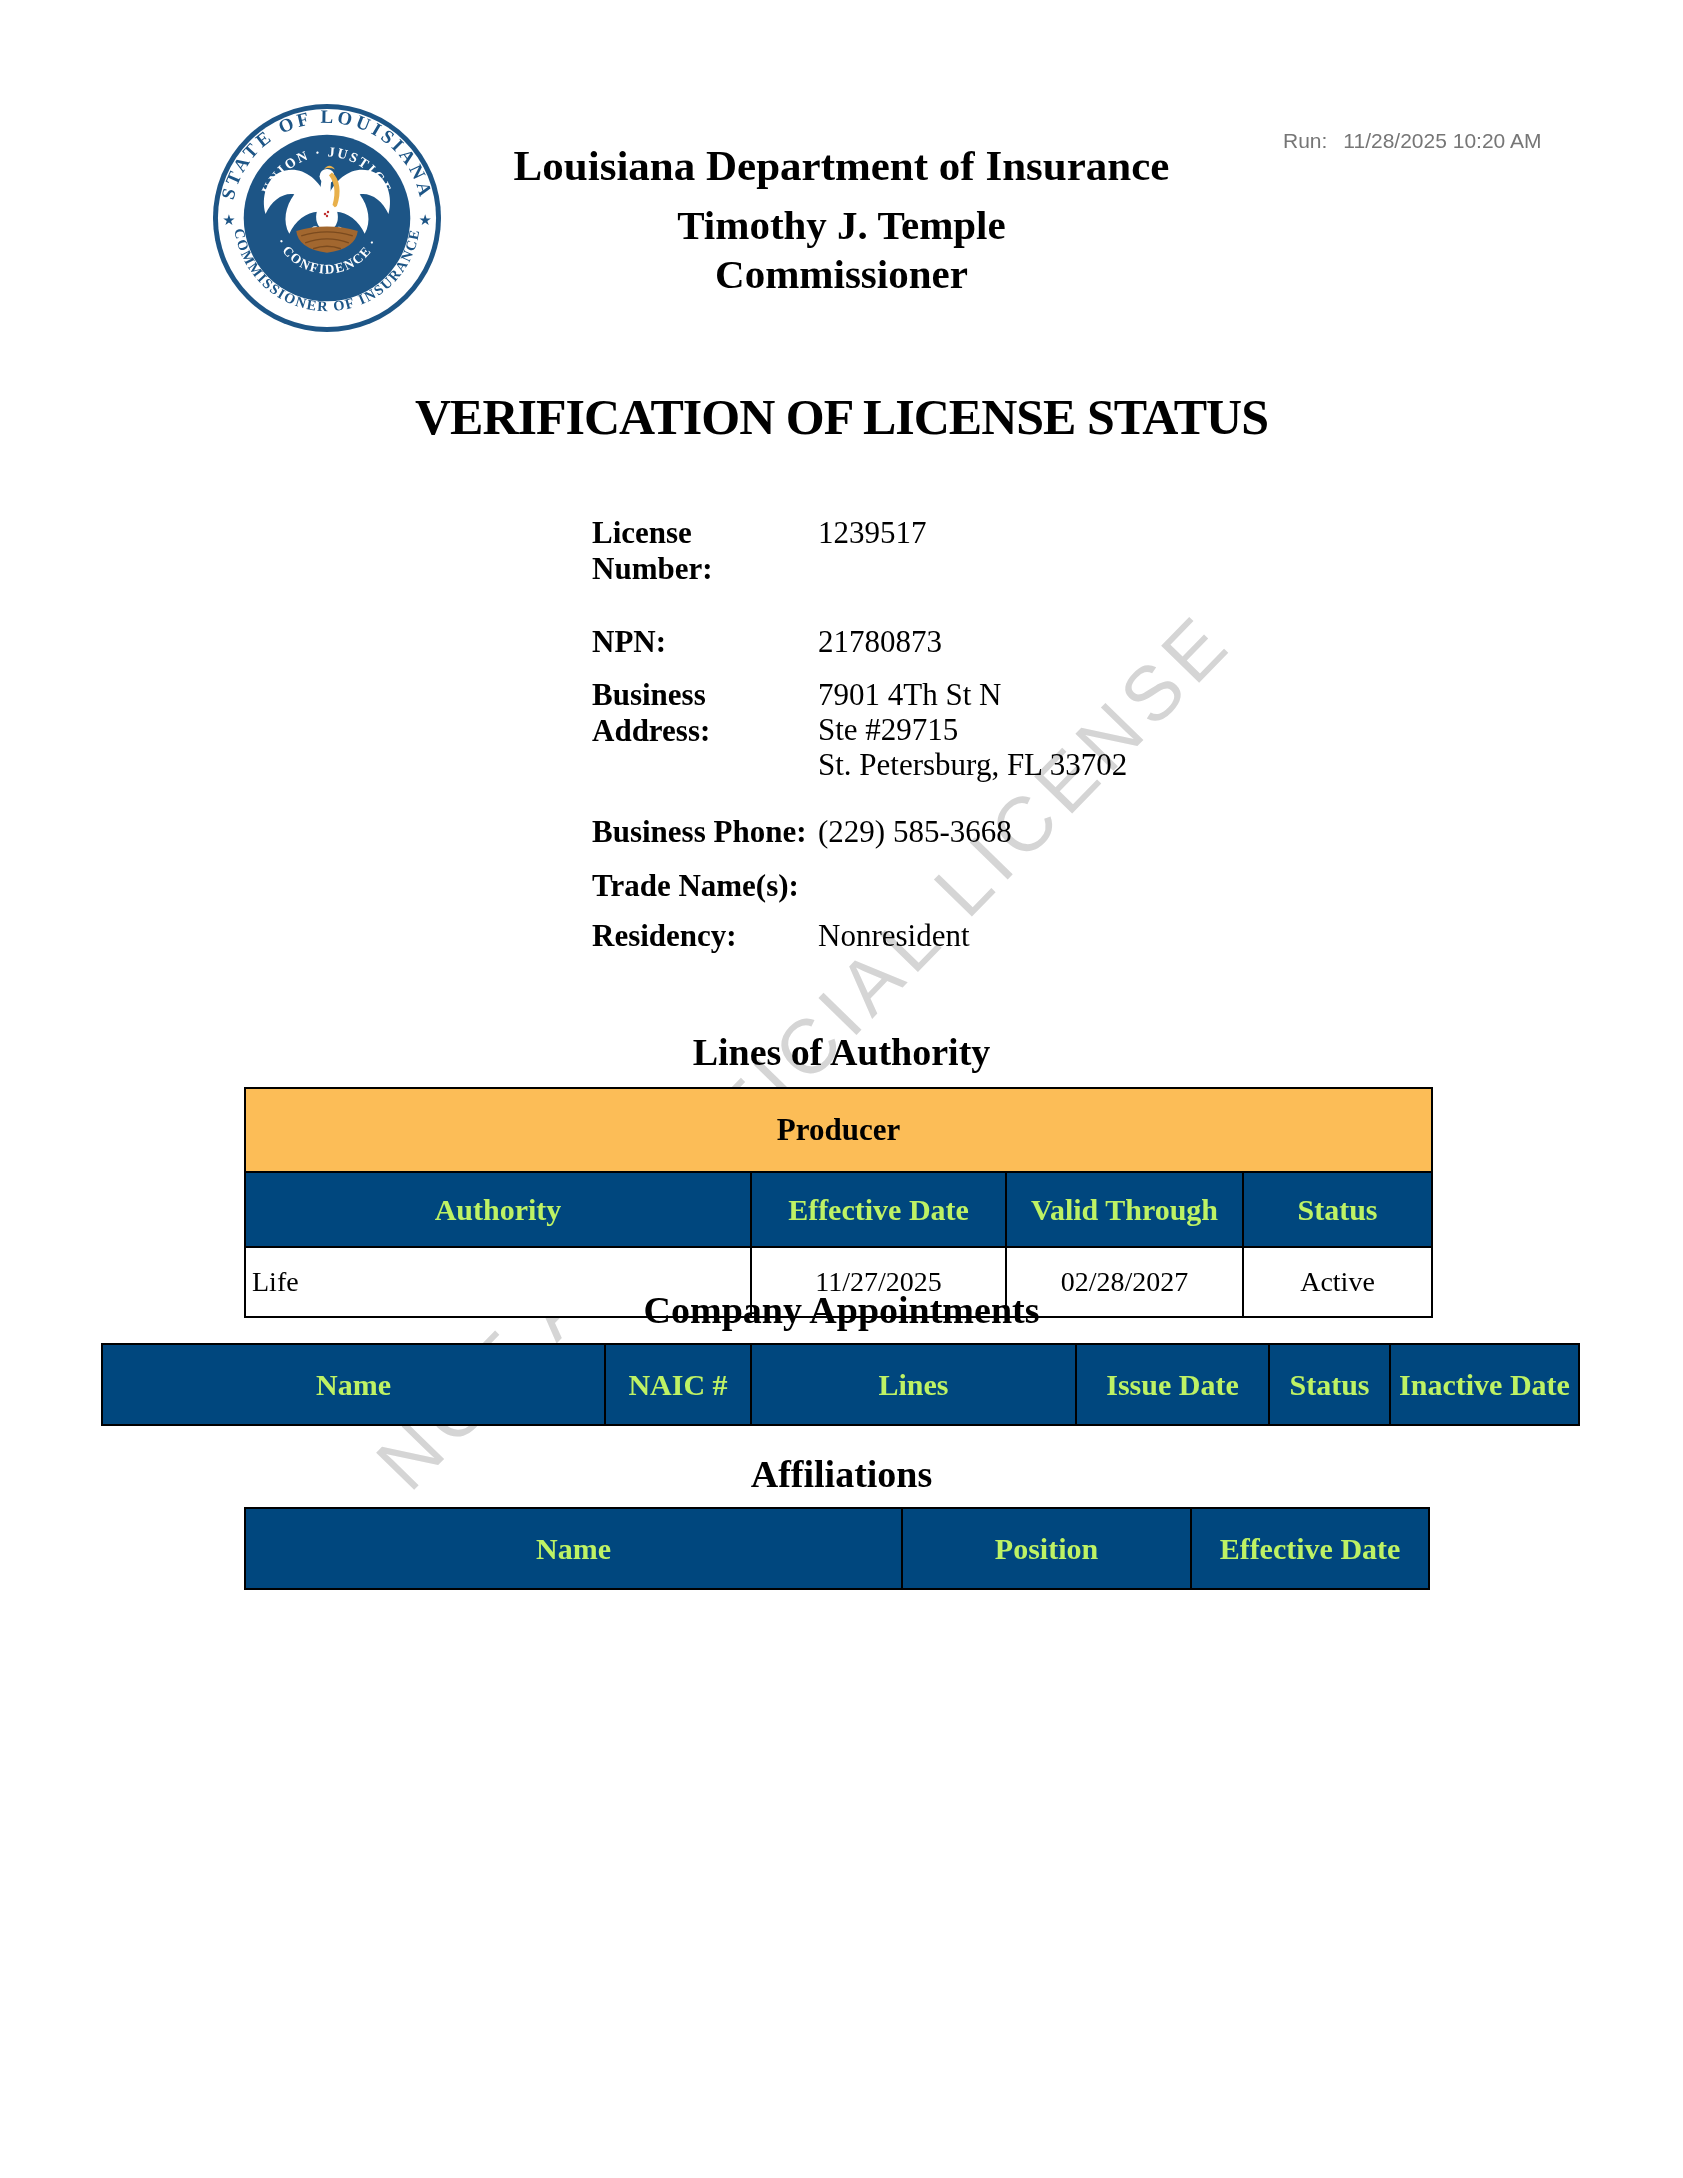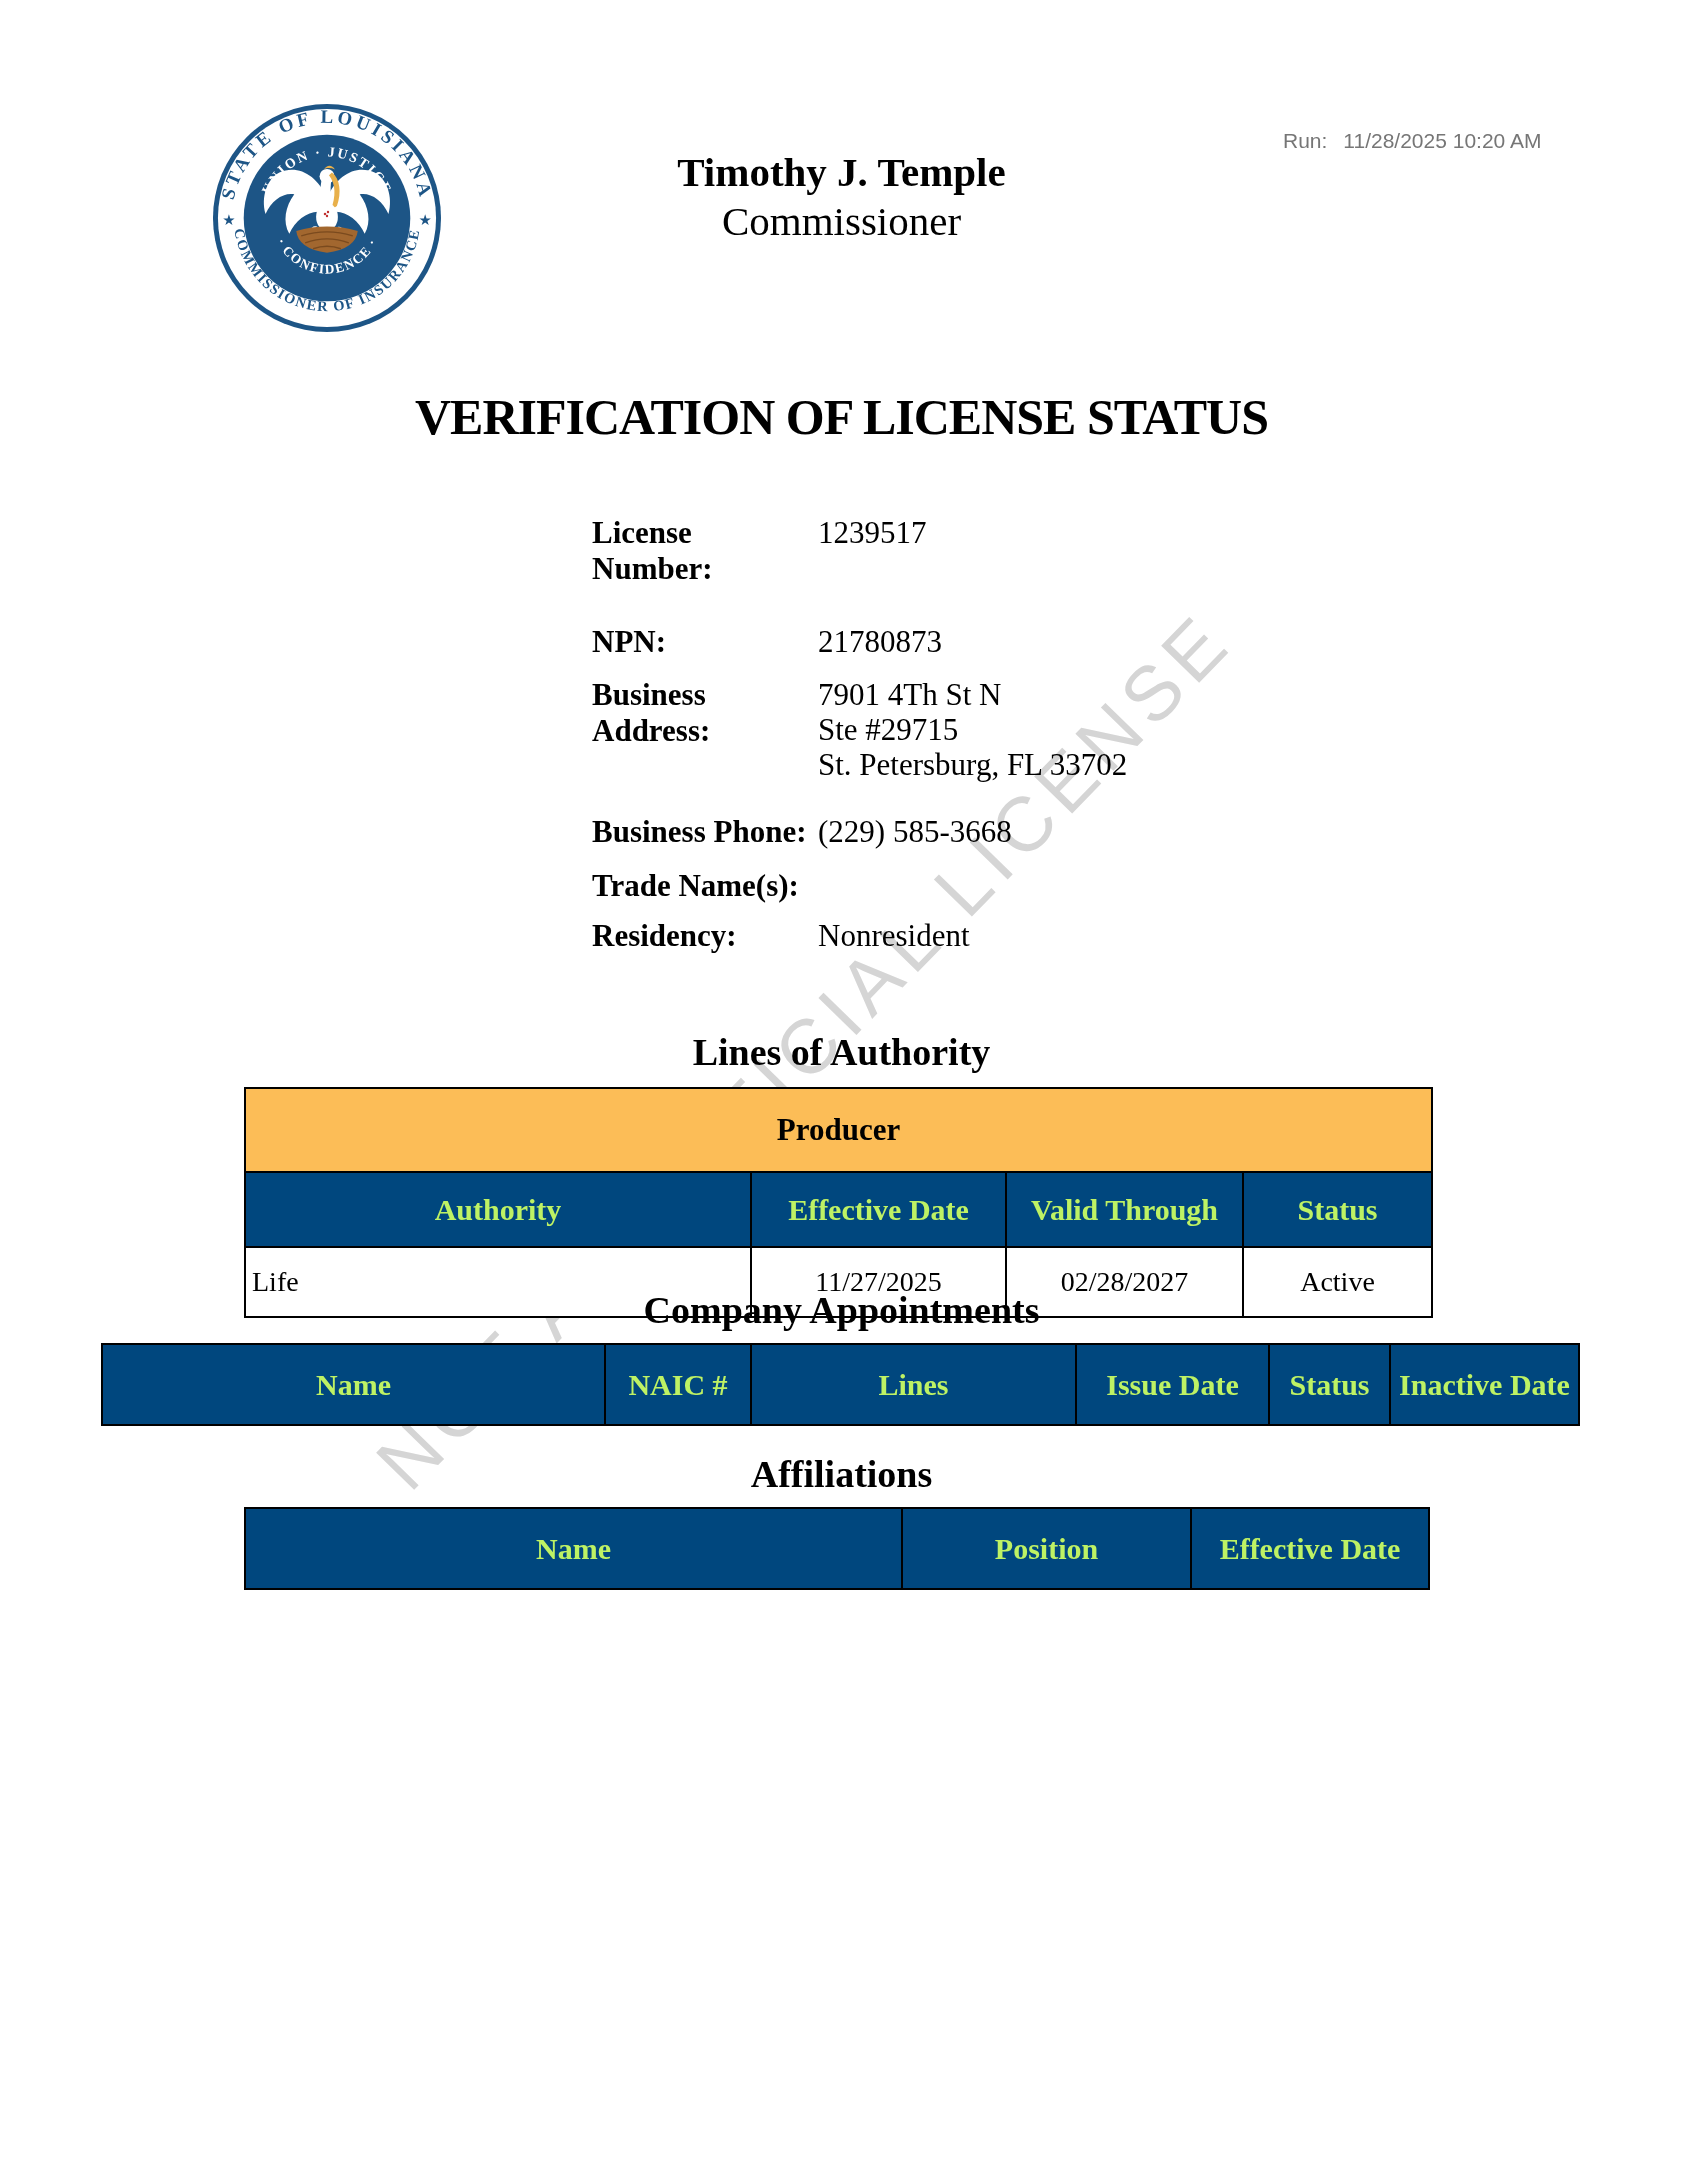--- a/index.html
+++ b/index.html
@@ -14,21 +14,21 @@
     font-family:"Liberation Sans", sans-serif;
     font-size:77px;letter-spacing:8px;color:#d5d5d5;
     white-space:nowrap;z-index:1;font-weight:400;
   }
   .content{position:absolute;inset:0;z-index:2;}
   
   .seal{position:absolute;left:211px;top:102px;width:232px;height:232px;}
   .agency{position:absolute;left:0;top:139px;width:1683px;text-align:center;}
   .agency-line1{font-size:43px;font-weight:bold;line-height:53px;}
   .agency-line2{font-size:41px;font-weight:bold;line-height:50px;margin-top:8px;}
-  .agency-line3{font-size:41px;font-weight:normal;line-height:48px;}
+  .agency-line3{font-size:41px;font-weight:bold;line-height:48px;}
   .run{
     position:absolute;left:1283px;top:129px;
     font-family:"Liberation Sans", sans-serif;font-size:21px;color:#767676;
     white-space:nowrap;
   }
   .run-label{margin-right:16px;}
   
   .main-title{
     position:absolute;top:388px;left:0;width:1683px;text-align:center;
     font-size:50px;font-weight:bold;letter-spacing:-1px;
@@ -118,20 +118,21 @@
         <circle cx="-4" cy="15" r="4.6" fill="#ffffff"></circle>
         <circle cx="4" cy="15" r="4.6" fill="#ffffff"></circle>
         <circle cx="12" cy="13" r="4.2" fill="#ffffff"></circle>
 
         <path fill="#a2672f" d="M -31,13 Q 0,4 31,13 Q 29,31 0,35 Q -29,31 -31,13 Z"></path>
         <path stroke="#7a4a1e" stroke-width="1.4" fill="none" d="M -26,18 Q 0,10 26,18 M -22,25 Q 0,17 22,25 M -14,31 Q 0,26 14,31"></path>
       </g>
     </svg>
 
     <div class="agency">
+      <div class="agency-line1">Louisiana Department of Insurance</div>
       <div class="agency-line2">Timothy J. Temple</div>
       <div class="agency-line3">Commissioner</div>
     </div>
 
     <div class="run">
       <span class="run-label">Run:</span><span>11/28/2025 10:20 AM</span>
     </div>
 
     <div class="main-title">VERIFICATION OF LICENSE STATUS</div>
 

